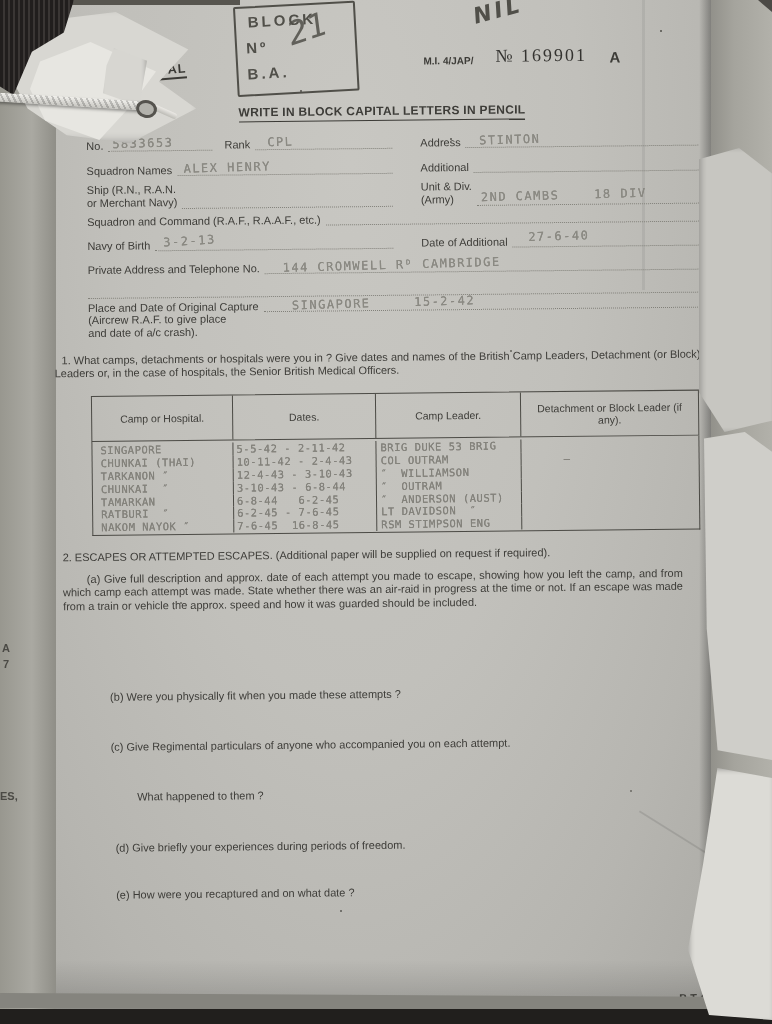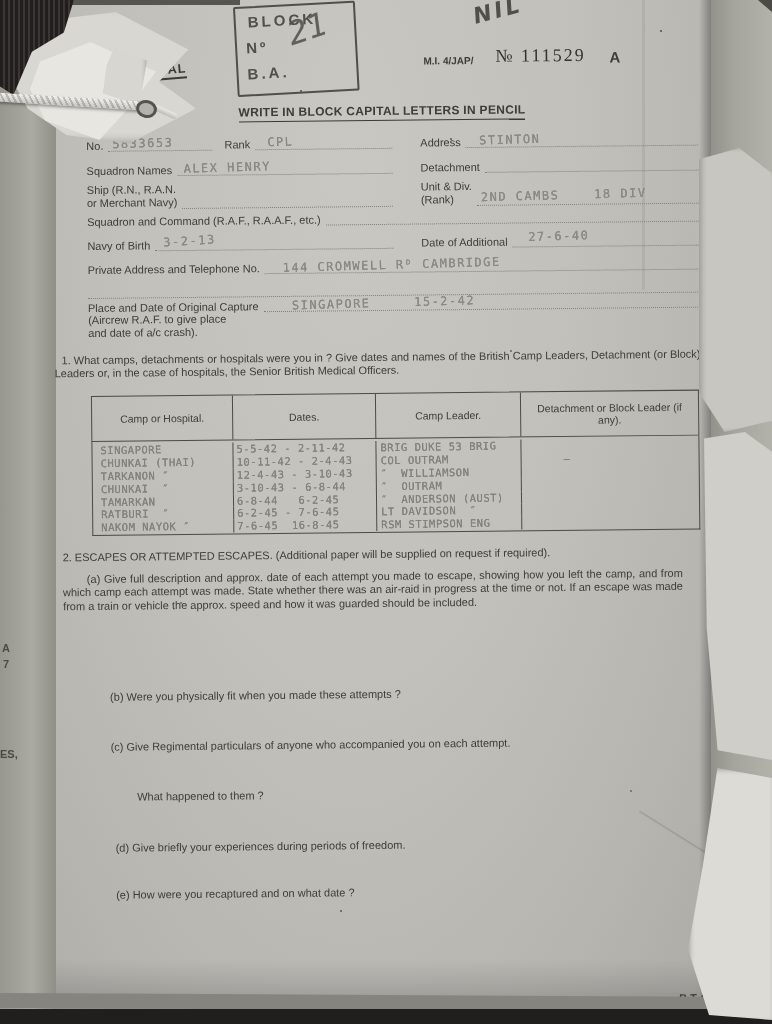--- a/index.html
+++ b/index.html
@@ -101,34 +101,34 @@
   <div class="page-shadow-right"></div>
   <div class="page-shadow-bottom"></div>
   <div class="crease-v"></div>
   <div class="crease-d"></div>
   <div class="specks"></div>
   <div class="top-edge"></div>
   <div class="top-right-edge"></div>
 
   <div class="frag" style="left:2px;top:642px;">A</div>
   <div class="frag" style="left:3px;top:658px;">7</div>
-  <div class="frag" style="left:0;top:748px;">ES,</div>
+  <div class="frag" style="left:0;top:790px;">ES,</div>
 
   <div class="content">
 
     <div class="conf" style="left:86px;top:66px;">CONFIDENTIAL</div>
     <div class="stamp" style="left:240px;top:6px;">
       <span style="top:5px;left:12px;">BLOCK</span>
       <span style="top:31px;">Nº</span>
       <span style="top:57px;">B.A.</span>
     </div>
     <div class="hw-big" style="left:292px;top:12px;font-size:32px;transform:rotate(-18deg);opacity:.85;">21</div>
     <div class="hw-big" style="left:478px;top:2px;font-size:22px;font-weight:700;letter-spacing:3px;transform:rotate(-14deg);">NIL</div>
     <div style="left:428px;top:59px;font-size:10px;font-weight:700;">M.I. 4/JAP/</div>
-    <div class="serif" style="left:500px;top:50px;font-size:18px;letter-spacing:2px;color:#343330;">№  111529</div>
+    <div class="serif" style="left:500px;top:50px;font-size:18px;letter-spacing:2px;color:#343330;">№  169901</div>
     <div style="left:614px;top:54px;font-size:15px;font-weight:700;">A</div>
     <div class="title-wrap" style="left:120px;top:104px;width:532px;">
       <span>WRITE IN BLOCK CAPITAL LETTERS IN PENCIL</span>
     </div>
 
     <div class="frow" style="left:90px;top:136px;width:306px;">
       <span class="lbl">No.</span>
       <span class="line" style="flex:none;width:104px;">
           <span class="hw" style="left:4px;">5833653</span>
         </span>
@@ -144,39 +144,39 @@
         </span>
     </div>
 
     <div class="frow" style="left:90px;top:161px;width:306px;">
       <span class="lbl">Squadron Names</span>
       <span class="line">
           <span class="hw" style="left:6px;">ALEX HENRY</span>
         </span>
     </div>
     <div class="frow" style="left:424px;top:161px;width:278px;">
-      <span class="lbl">Detachment</span>
+      <span class="lbl">Additional</span>
       <span class="line">
           <span class="hw"></span>
         </span>
     </div>
 
     <div class="frow" style="left:90px;top:184px;width:306px;">
       <span class="lblstack">
         <span>Ship (R.N., R.A.N.</span>
         <span>or Merchant Navy)</span>
       </span>
       <span class="line">
           <span class="hw"></span>
         </span>
     </div>
     <div class="frow" style="left:424px;top:184px;width:278px;">
       <span class="lblstack">
         <span>Unit &amp; Div.</span>
-        <span>(Rank)</span>
+        <span>(Army)</span>
       </span>
       <span class="line">
           <span class="hw" style="left:4px;bottom:2px;">2ND CAMBS    18 DIV</span>
         </span>
     </div>
 
     <div class="frow" style="left:90px;top:212px;width:612px;">
       <span class="lbl">Squadron and Command (R.A.F., R.A.A.F., etc.)</span>
       <span class="line">
           <span class="hw"></span>

